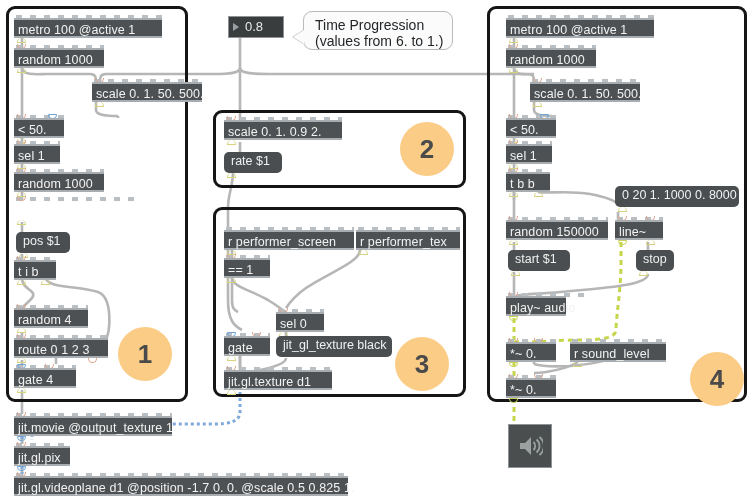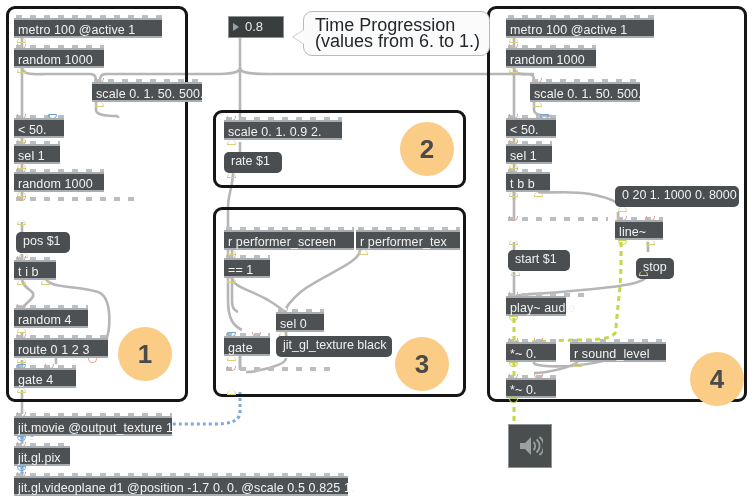--- a/index.html
+++ b/index.html
@@ -88,23 +88,23 @@
   }
 
   
   .bubble {
     position: absolute;
     box-sizing: border-box;
     background: #fbfbfb;
     border: 1.5px solid #b9b9b9;
     border-radius: 9px;
     color: #23272a;
-    font-size: 18px;
+    font-size: 14px;
     line-height: 16px;
-    padding: 5px 9px 6px 11px;
+    padding: 5px 9px 0 11px;
     white-space: nowrap;
   }
   .bubble .tail {
     position: absolute;
     left: -11px; top: 18px;
     width: 0; height: 0;
     border-right: 11px solid #fbfbfb;
     border-top: 7px solid transparent;
     border-bottom: 7px solid transparent;
     filter: drop-shadow(-1px 0 0 #b9b9b9);
@@ -357,20 +357,21 @@
   <div class="caps" style="left:224px; top:333px; width:46px;"></div>
   <span class="nub tex" style="left:227px; top:332px;"></span>
   <span class="nub in" style="left:252px; top:332px;"></span>
   <div class="obj" style="left:224px; top:336px; width:46px;">gate</div>
   <span class="nub out" style="left:227px; top:356px;"></span>
 
   <div class="msg" style="left:276px; top:336px; width:116px;">jit_gl_texture black</div>
 
   <div class="caps" style="left:224px; top:367px; width:108px;"></div>
   <span class="nub in" style="left:227px; top:366px;"></span>
+  <div class="obj" style="left:224px; top:370px; width:108px;">jit.gl.texture d1</div>
   <span class="nub out" style="left:227px; top:390px;"></span>
 
   <div class="caps" style="left:506px; top:15px; width:148px;"></div>
   <div class="obj" style="left:506px; top:18px; width:148px;">metro 100 @active 1</div>
   <span class="nub out" style="left:509px; top:38px;"></span>
 
   <div class="caps" style="left:506px; top:45px; width:90px;"></div>
   <span class="nub in" style="left:509px; top:44px;"></span>
   <div class="obj" style="left:506px; top:48px; width:90px;">random 1000</div>
   <span class="nub out" style="left:509px; top:68px;"></span>
@@ -395,33 +396,34 @@
   <span class="nub in" style="left:509px; top:168px;"></span>
   <div class="obj" style="left:506px; top:172px; width:44px;">t b b</div>
   <span class="nub out" style="left:509px; top:192px;"></span>
   <span class="nub out" style="left:534px; top:192px;"></span>
 
   <div class="msg" style="left:615px; top:186px; width:124px;">0 20 1. 1000 0. 8000</div>
   <span class="nub out" style="left:618px; top:207px;"></span>
 
   <div class="caps" style="left:506px; top:217px; width:102px;"></div>
   <span class="nub in" style="left:509px; top:216px;"></span>
+  <div class="obj" style="left:506px; top:220px; width:102px;">random 150000</div>
   <span class="nub out" style="left:509px; top:240px;"></span>
 
   <div class="caps" style="left:615px; top:217px; width:48px;"></div>
   <span class="nub in" style="left:618px; top:216px;"></span>
   <span class="nub in" style="left:646px; top:216px;"></span>
   <div class="obj" style="left:615px; top:220px; width:48px;">line~</div>
   <span class="nub outsig" style="left:618px; top:240px;"></span>
   <span class="nub out" style="left:646px; top:240px;"></span>
 
   <div class="msg" style="left:508px; top:250px; width:62px;">start $1</div>
   <span class="nub out" style="left:511px; top:271px;"></span>
 
-  <div class="msg" style="left:636px; top:258px; width:38px;">stop</div>
+  <div class="msg" style="left:636px; top:250px; width:38px;">stop</div>
   <span class="nub out" style="left:639px; top:271px;"></span>
 
   <div class="caps" style="left:506px; top:293px; width:80px;"></div>
   <span class="nub in" style="left:509px; top:292px;"></span>
   <div class="obj" style="left:506px; top:296px; width:60px;">play~ audio</div>
   <span class="nub outsig" style="left:509px; top:316px;"></span>
 
   <div class="caps" style="left:506px; top:339px; width:50px;"></div>
   <span class="nub in" style="left:509px; top:338px;"></span>
   <span class="nub in" style="left:534px; top:338px;"></span>

